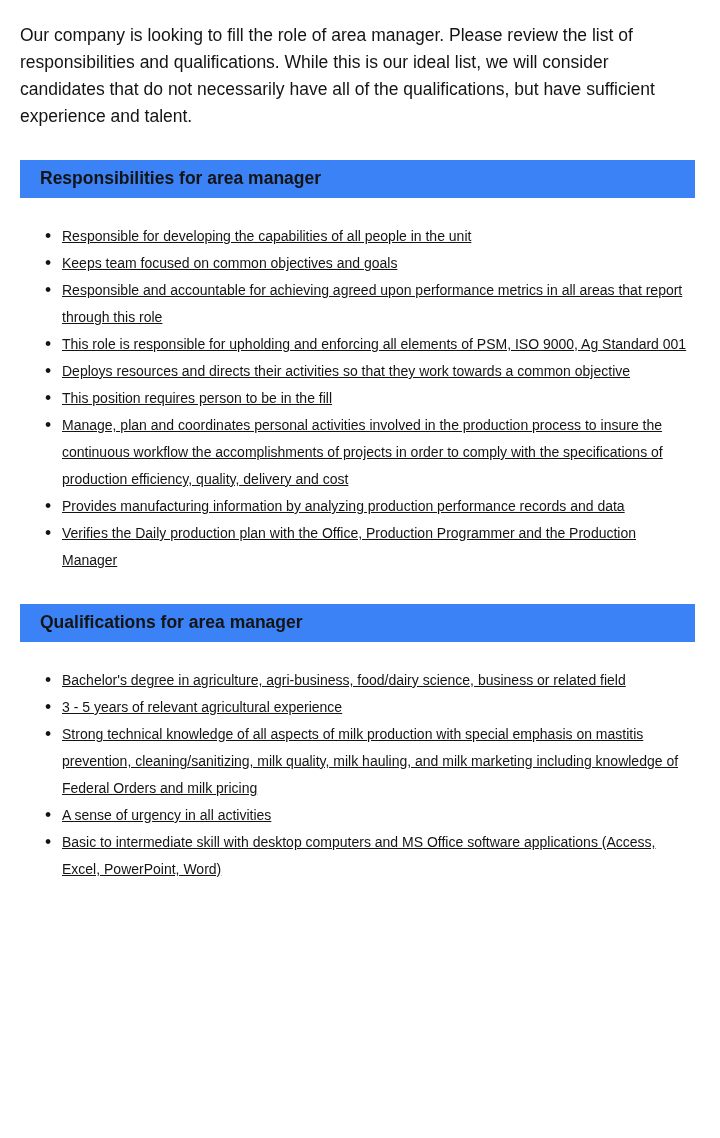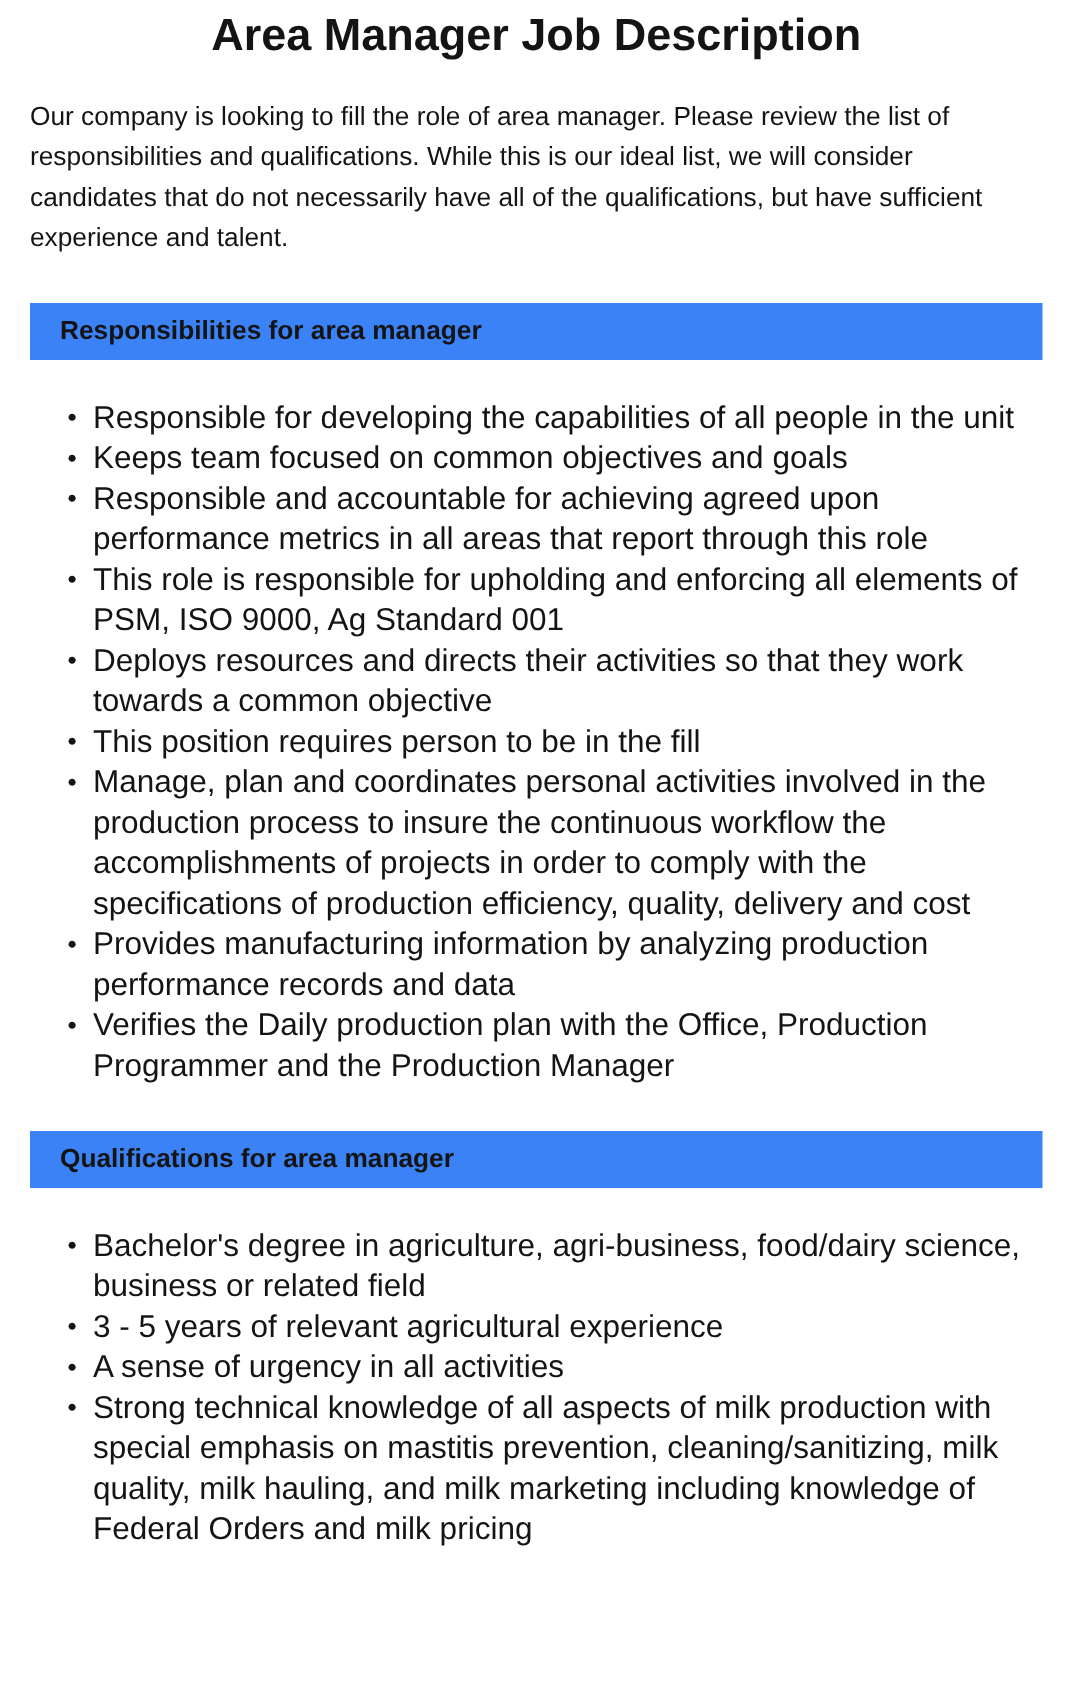--- a/index.html
+++ b/index.html
@@ -38,22 +38,23 @@
     background: #3b82f6;
     font-size: 17.5px;
     font-weight: 700;
     line-height: 27px;
     padding: 5px 10px 6px 20px;
   }
   ul.bullets {
     list-style: none;
     margin: 25px 0 0 0;
     padding: 0 0 0 42px;
-    font-size: 21px;
+    font-size: 14px;
     line-height: 27px;
+    text-decoration: underline;
   }
   ul.bullets li {
     position: relative;
     margin: 0;
   }
   ul.bullets li::before {
     content: "\2022";
     position: absolute;
     left: -17px;
     top: 0;
@@ -61,21 +62,20 @@
     line-height: 27px;
     color: #141414;
   }
   section { margin: 0; }
 </style>
 </head>
 <body>
 
 <div class="page">
 
-  <h1 class="page-title">Area Manager Job Description</h1>
 
   <p class="intro">Our company is looking to fill the role of area manager. Please review the list of responsibilities and qualifications. While this is our ideal list, we will consider candidates that do not necessarily have all of the qualifications, but have sufficient experience and talent.</p>
 
   <section>
     <div class="section-bar">Responsibilities for area manager</div>
     <ul class="bullets">
         <li>Responsible for developing the capabilities of all people in the unit</li>
         <li>Keeps team focused on common objectives and goals</li>
         <li>Responsible and accountable for achieving agreed upon performance metrics in all areas that report through this role</li>
         <li>This role is responsible for upholding and enforcing all elements of PSM, ISO 9000, Ag Standard 001</li>
@@ -85,18 +85,19 @@
         <li>Provides manufacturing information by analyzing production performance records and data</li>
         <li>Verifies the Daily production plan with the Office, Production Programmer and the Production Manager</li>
       </ul>
   </section>
 
   <section>
     <div class="section-bar">Qualifications for area manager</div>
     <ul class="bullets">
         <li>Bachelor's degree in agriculture, agri-business, food/dairy science, business or related field</li>
         <li>3 - 5 years of relevant agricultural experience</li>
+        <li>Strong technical knowledge of all aspects of milk production with special emphasis on mastitis prevention, cleaning/sanitizing, milk quality, milk hauling, and milk marketing including knowledge of Federal Orders and milk pricing</li>
         <li>A sense of urgency in all activities</li>
-        <li>Strong technical knowledge of all aspects of milk production with special emphasis on mastitis prevention, cleaning/sanitizing, milk quality, milk hauling, and milk marketing including knowledge of Federal Orders and milk pricing</li>
+        <li>Basic to intermediate skill with desktop computers and MS Office software applications (Access, Excel, PowerPoint, Word)</li>
       </ul>
   </section>
 
 </div>
 
 </body></html>

